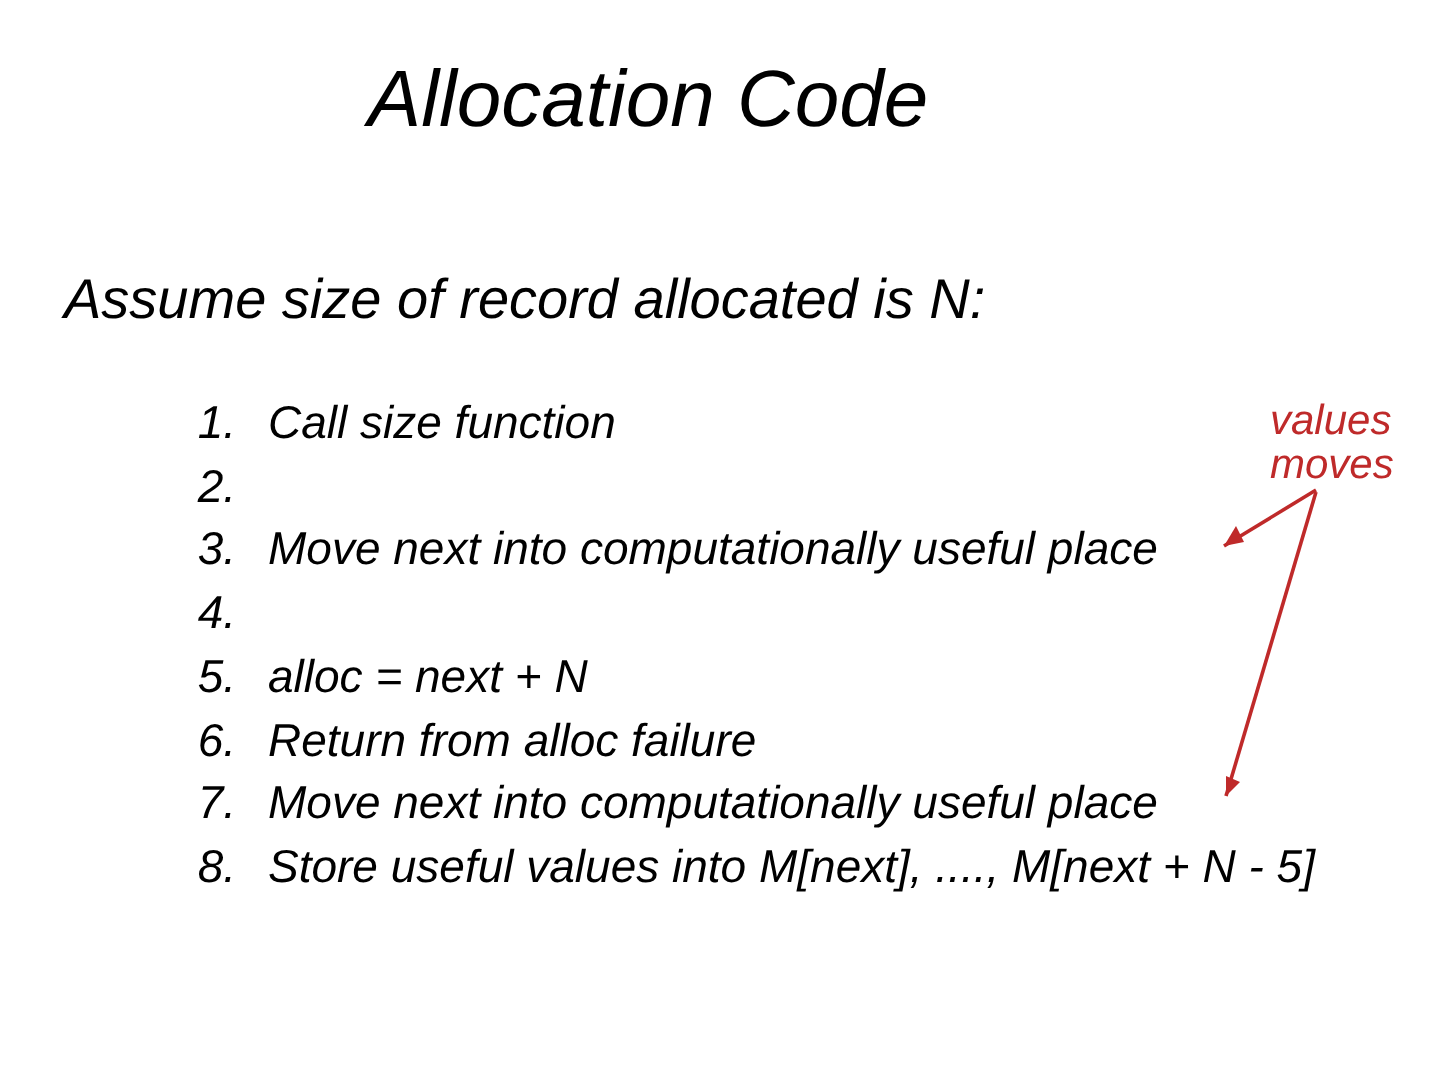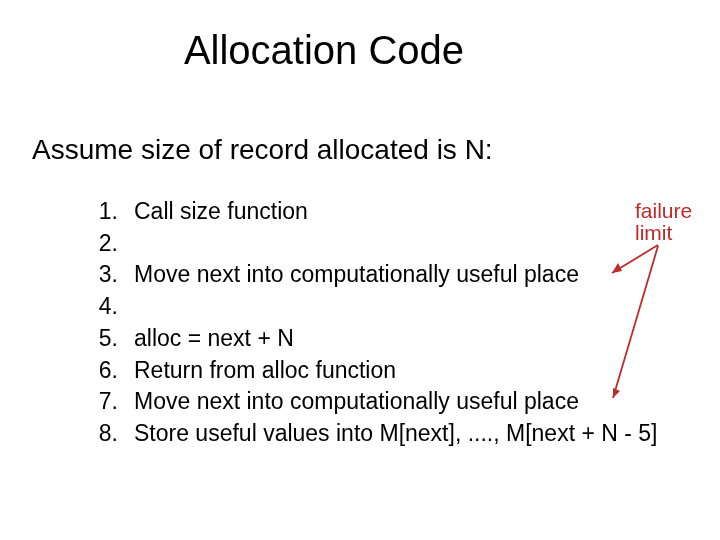--- a/index.html
+++ b/index.html
@@ -10,20 +10,21 @@
     background: #ffffff;
     font-family: Arial, Helvetica, sans-serif;
     color: #000000;
     overflow: hidden;
   }
   .slide {
     position: relative;
     width: 648px;
     height: 540px;
     box-sizing: border-box;
+    font-style: italic;
   }
   .title {
     position: absolute;
     top: 28px;
     left: 0;
     width: 100%;
     text-align: center;
     font-size: 40px;
     font-weight: 400;
   }
@@ -99,35 +100,35 @@
     </div>
     <div class="row">
       <div class="num">4.</div>
     </div>
     <div class="row">
       <div class="num">5.</div>
       <div class="txt">alloc = next + N</div>
     </div>
     <div class="row">
       <div class="num">6.</div>
-      <div class="txt">Return from alloc function</div>
+      <div class="txt">Return from alloc failure</div>
     </div>
     <div class="row">
       <div class="num">7.</div>
       <div class="txt">Move next into computationally useful place</div>
     </div>
     <div class="row">
       <div class="num">8.</div>
       <div class="txt">Store useful values into M[next], ...., M[next + N - 5]</div>
     </div>
   </div>
 
   <div class="annot">
-    <span>failure</span><br>
-    <span>limit</span>
+    <span>values</span><br>
+    <span>moves</span>
   </div>
 
   <svg class="arrows" viewBox="0 0 720 540">
     <line class="arrow-line" x1="658" y1="245" x2="612" y2="273"></line>
     <polygon class="arrow-head" points="612,273 622,271 618,263"></polygon>
     <line class="arrow-line" x1="658" y1="246" x2="613" y2="398"></line>
     <polygon class="arrow-head" points="613,398 620,391 613,388"></polygon>
   </svg>
 
 </div>

